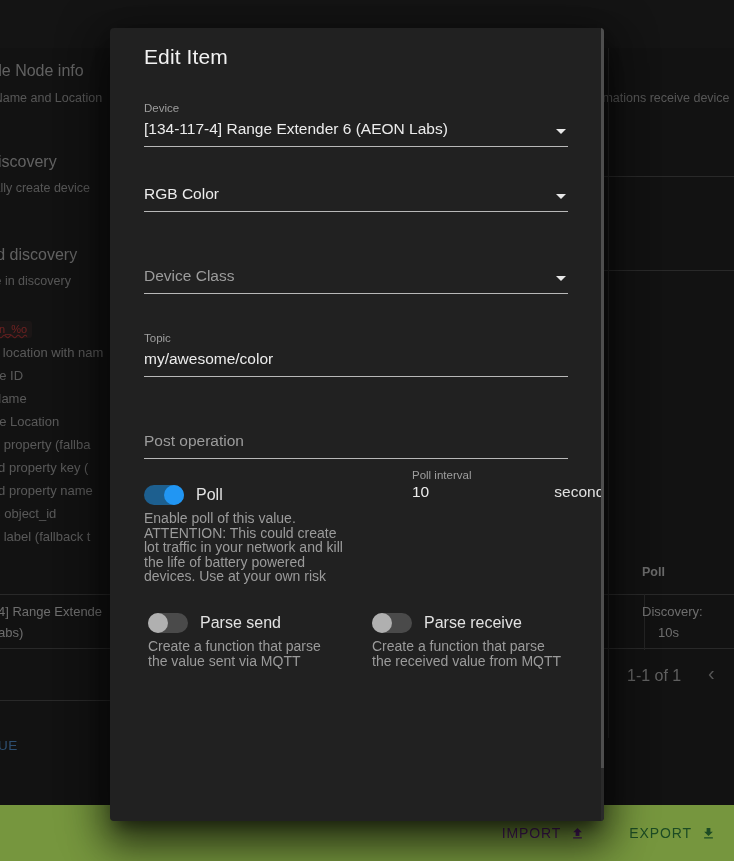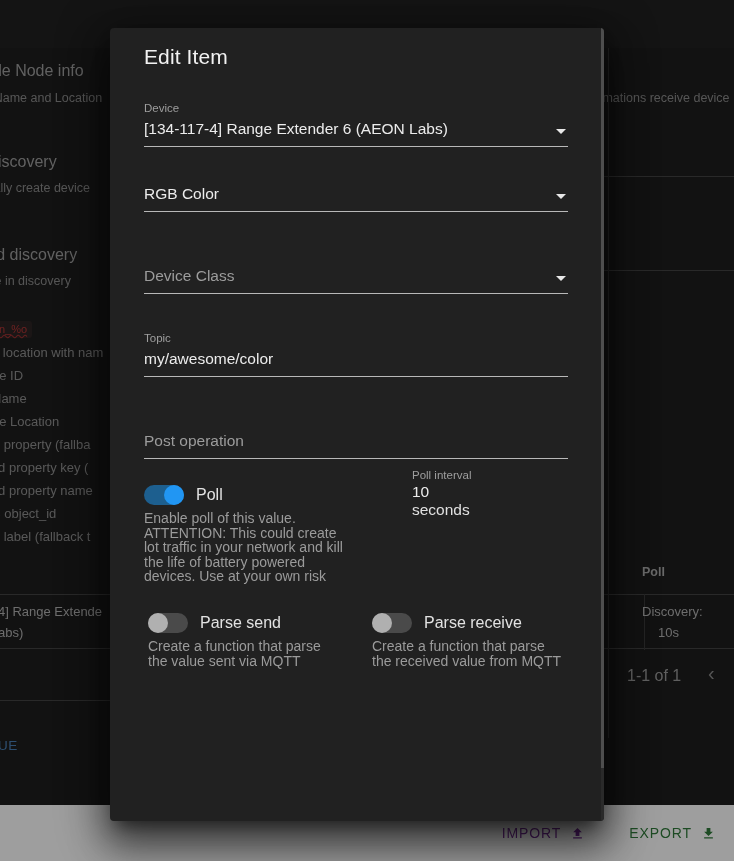--- a/index.html
+++ b/index.html
@@ -32,21 +32,21 @@
   }
   .bg-row { position: absolute; font-size: 13px; color: #8f8f8f; white-space: nowrap; }
   .bg-blue { position: absolute; font-size: 13.5px; color: #4a7fb5; letter-spacing: .5px; }
   .bg-th { position: absolute; font-size: 12.5px; color: #a8a8a8; font-weight: bold; white-space: nowrap; }
   .bg-td { position: absolute; font-size: 13px; color: #b0b0b0; white-space: nowrap; line-height: 21px; }
   .bg-pager { position: absolute; font-size: 16px; color: #9a9a9a; white-space: nowrap; }
   .bg-chevron { position: absolute; color: #8a8a8a; font-size: 20px; }
 
   .bottom-bar {
     position: absolute; left: 0; bottom: 0; width: 734px; height: 56px;
-    background: #ffffff;
+    background: #bef264;
     display: flex; align-items: center; justify-content: flex-end;
     padding-right: 10px; gap: 28px;
   }
   .flat-btn {
     display: inline-flex; align-items: center; gap: 9px;
     font-size: 14px; letter-spacing: .9px; font-weight: 500;
     background: none; border: none; cursor: pointer; padding: 6px 8px;
   }
   .flat-btn.import { color: #7b2f9e; }
   .flat-btn.export { color: #2f7a3a; }
@@ -121,21 +121,20 @@
   }
 
   .poll-grid { position: relative; margin-top: 26px; margin-left: 10px; width: 448px; height: 110px; }
   .poll-left { position: absolute; left: 0; top: 0; width: 210px; }
   .poll-right { position: absolute; left: 228px; top: -20px; width: 200px; }
   .interval-field { position: relative; width: 200px; margin-left: 40px; }
   .interval-field .flabel { font-size: 11.5px; color: #9e9e9e; line-height: 14px; }
   .interval-row {
     display: flex; justify-content: space-between; align-items: baseline;
     padding-bottom: 6px;
-    flex-direction: column;
   }
   .interval-row .num { font-size: 15.5px; color: #ececec; }
   .interval-row .unit { font-size: 15.5px; color: #e0e0e0; }
 
   .parse-grid { position: relative; margin-top: 18px; margin-left: 10px; width: 448px; }
   .parse-col { position: absolute; top: 0; width: 200px; }
   .parse-col.left { left: 4px; }
   .parse-col.right { left: 228px; }
   .parse-col .hint { max-width: 190px; }
 </style>

